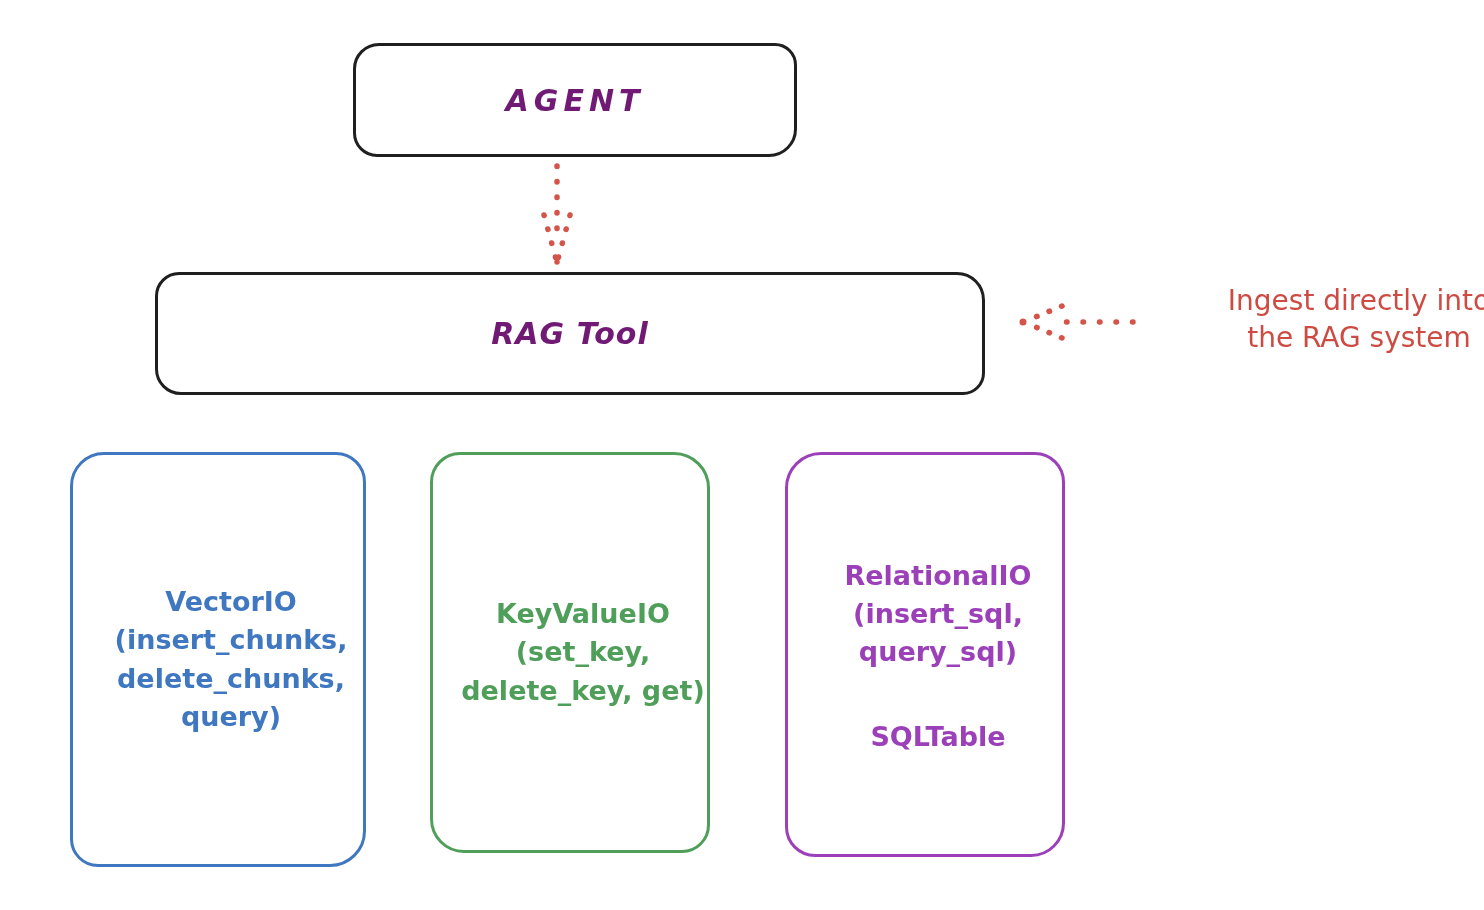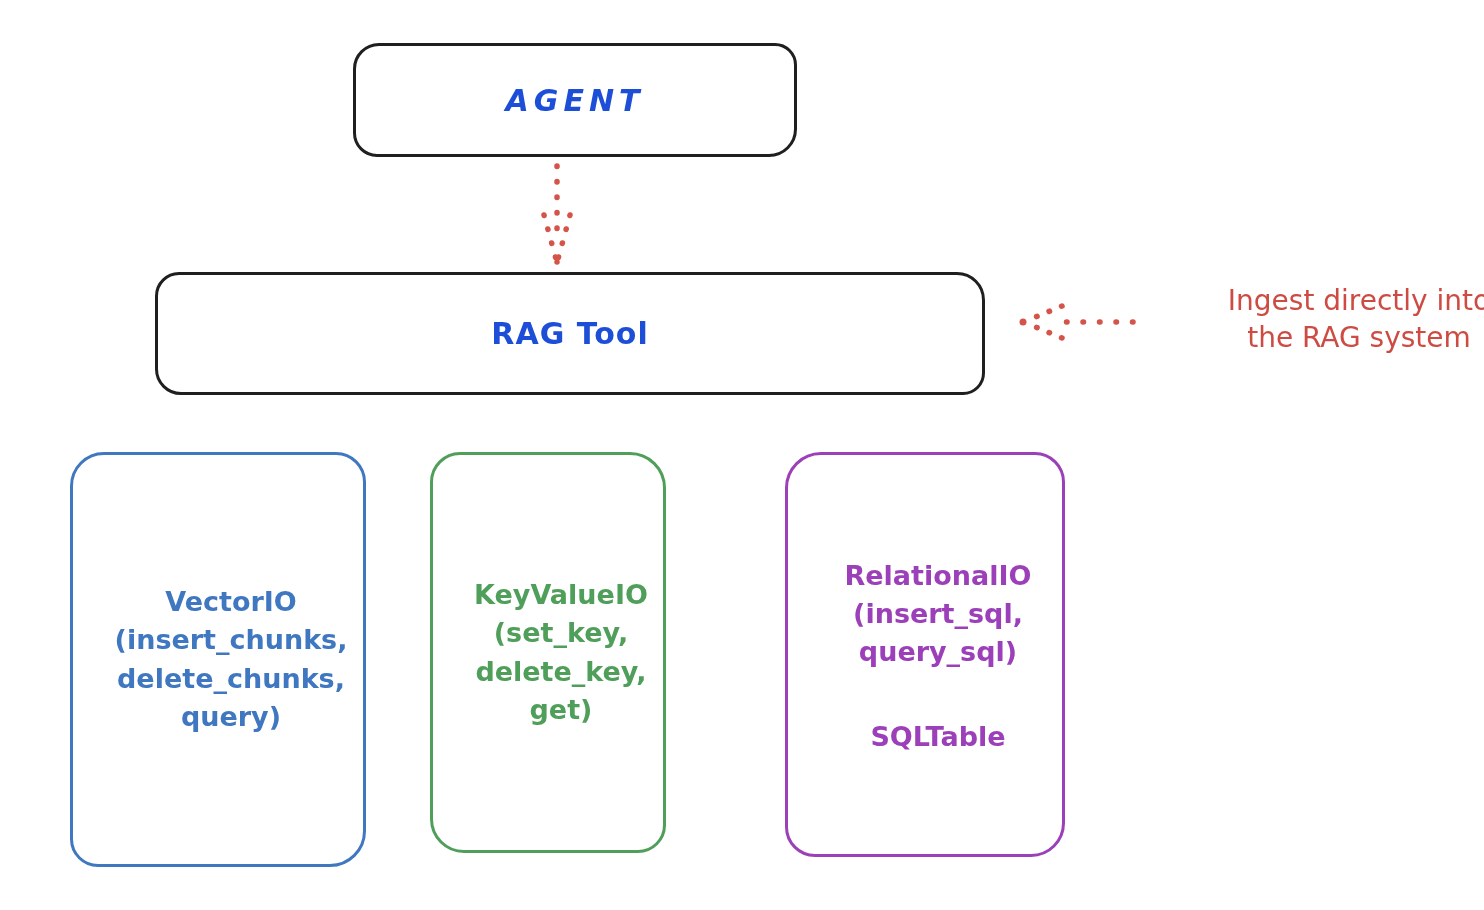--- a/index.html
+++ b/index.html
@@ -20,37 +20,38 @@
     position: absolute;
     box-sizing: border-box;
     background: #ffffff;
     display: flex;
     align-items: center;
     justify-content: center;
     text-align: center;
   }
   .node-dark {
     border: 3.5px solid #1f1f1f;
-    color: #1d4ed8;
+    color: #701a75;
   }
   .agent-box {
     left: 353px; top: 43px;
     width: 444px; height: 114px;
     border-radius: 26px 22px 28px 24px;
   }
   .agent-label {
     font-size: 30px;
     font-weight: bold;
     letter-spacing: 5px;
     font-style: italic;
   }
   .rag-box {
     left: 155px; top: 272px;
     width: 830px; height: 123px;
     border-radius: 24px 28px 22px 26px;
+    font-style: italic;
   }
   .rag-label {
     font-size: 30px;
     font-weight: bold;
     letter-spacing: 1px;
   }
   
   .storage-box {
     flex-direction: column;
     justify-content: center;
@@ -70,21 +71,21 @@
   }
   .box-vector {
     left: 70px; top: 452px;
     width: 296px; height: 415px;
     border-color: #3f77c0;
     color: #3f77c0;
     border-radius: 34px 30px 36px 28px;
   }
   .box-keyvalue {
     left: 430px; top: 452px;
-    width: 236px; height: 401px;
+    width: 280px; height: 401px;
     border-color: #4f9f5a;
     color: #4f9f5a;
     border-radius: 30px 36px 28px 34px;
   }
   .box-relational {
     left: 785px; top: 452px;
     width: 280px; height: 405px;
     border-color: #9c40ba;
     color: #9c40ba;
     border-radius: 36px 30px 34px 30px;

